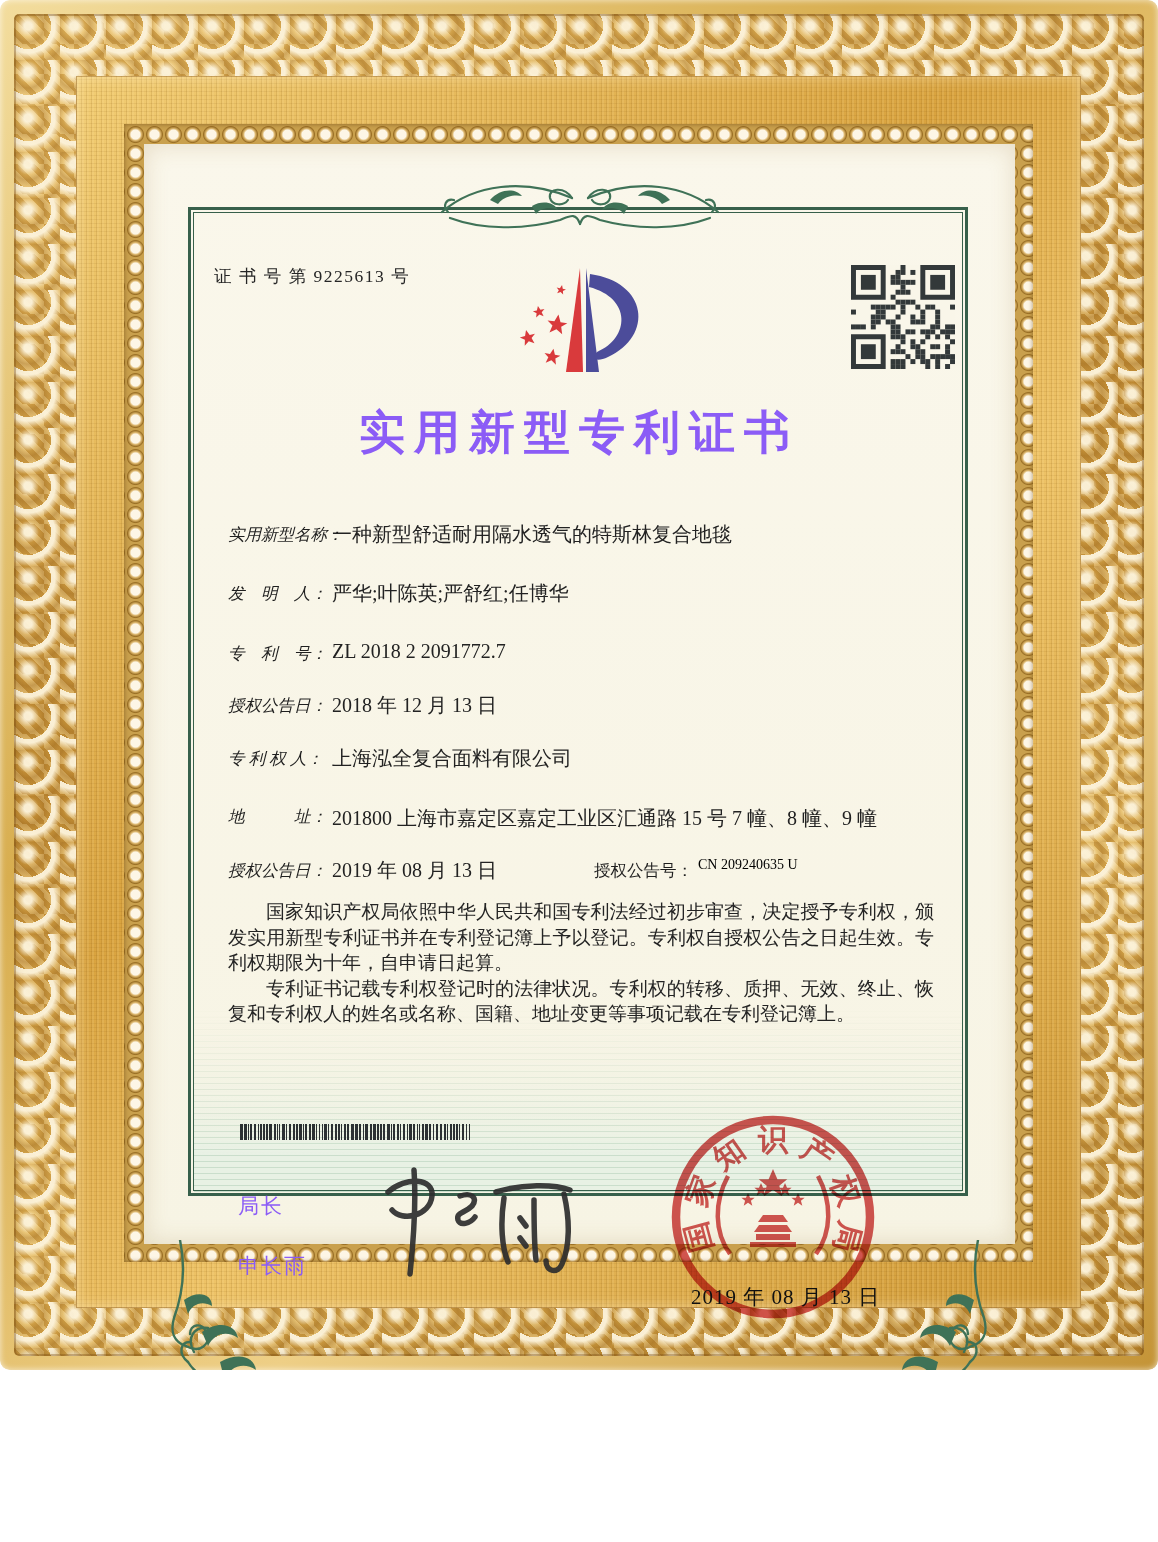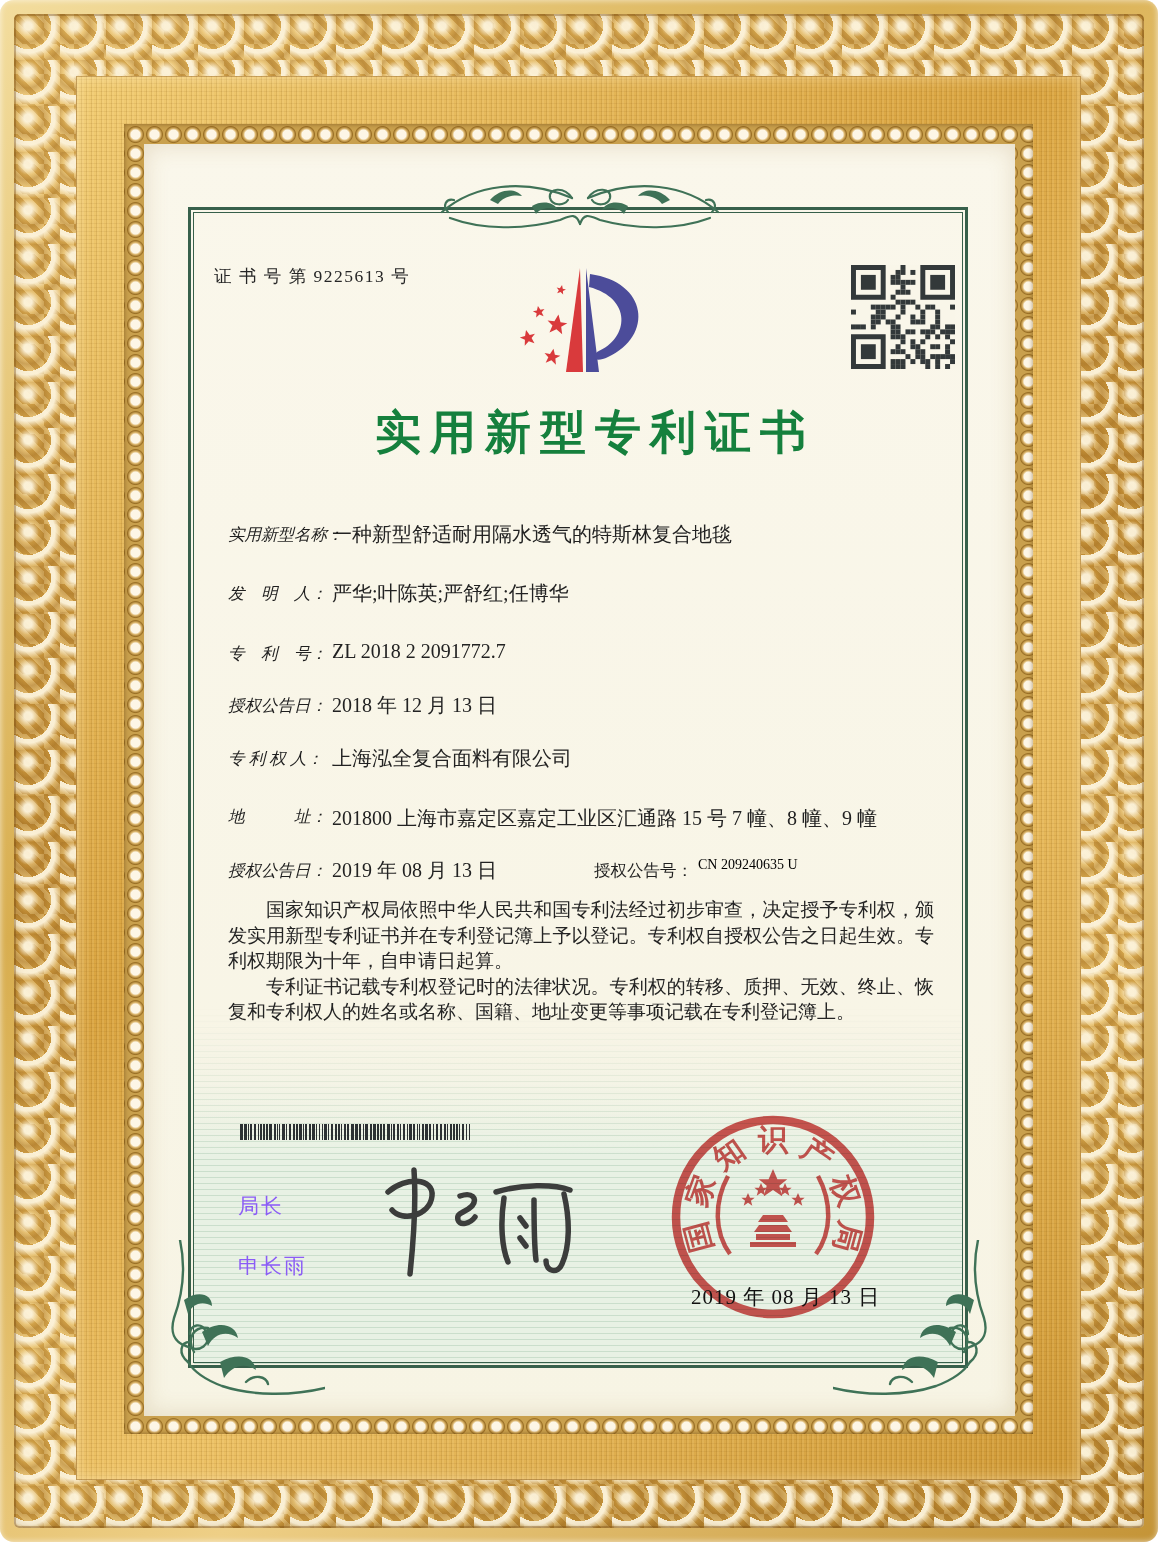--- a/index.html
+++ b/index.html
@@ -1,17 +1,17 @@
 <!DOCTYPE html>
 <html><head>
 <meta charset="utf-8">
 <style>
   html,body{margin:0;padding:0;background:#ffffff;}
-  .stage{position:relative;width:1158px;height:1542px;overflow:hidden;
-         font-family:"Liberation Serif","DejaVu Serif",serif;border-radius:14px;}
+  .stage{position:relative;width:1158px;height:1370px;overflow:hidden;
+         font-family:"Liberation Serif","DejaVu Serif",serif;border-radius:9px;}
 
   
   .band{position:absolute;}
   .band-edge{inset:0;border-radius:10px;
     background:linear-gradient(135deg,#f3dd9e,#d8ae50 35%,#eecf86 65%,#c49437);
     box-shadow:inset 0 0 6px rgba(255,255,255,.7);}
   .band-carved{inset:14px;border-radius:5px;
     background:
       repeating-radial-gradient(circle at 14px 12px, rgba(252,243,219,.95) 0 4px, rgba(252,243,219,0) 11px, rgba(146,95,26,.30) 16px, rgba(146,95,26,0) 23px),
       repeating-linear-gradient(45deg, rgba(255,240,200,.28) 0 6px, rgba(155,100,28,.22) 6px 12px),
@@ -39,32 +39,32 @@
   .watermark{position:absolute;left:194px;top:1005px;right:196px;bottom:178px;
     background:
       repeating-linear-gradient(0deg, rgba(140,182,152,.32) 0 1px, rgba(140,182,152,0) 1px 6px),
       linear-gradient(180deg, rgba(231,240,227,.0), #e8f1e4 150px);
     -webkit-mask-image:linear-gradient(180deg, transparent 0, #000 150px);
     mask-image:linear-gradient(180deg, transparent 0, #000 150px);}
 
   
   .t{position:absolute;color:#262626;}
   .cert-no{left:214px;top:264px;font-size:17.5px;letter-spacing:1.5px;}
-  .title{left:205px;width:780px;top:402px;text-align:center;font-size:46px;
-         font-weight:700;letter-spacing:9px;color:#15803d;}
+  .title{left:189px;width:780px;top:402px;text-align:center;font-size:46px;
+         font-weight:700;letter-spacing:9px;color:#8b5cf6;}
   .row{position:absolute;left:228px;}
   .row .lbl{position:absolute;left:0;top:3px;font-size:16.5px;white-space:nowrap;color:#1f1f1f;font-style:italic;}
   .row .val{position:absolute;left:104px;top:0;font-size:20px;white-space:nowrap;color:#222;}
   .row .val.wrap{white-space:normal;width:616px;line-height:31px;}
   .r1{top:521px;} .r2{top:580px;} .r3{top:640px;} .r4{top:692px;} .r5{top:745px;}
   .r6{top:803px;} .r7{top:857px;}
   .r7 .lbl2{position:absolute;left:366px;top:3px;font-size:16.5px;white-space:nowrap;color:#1f1f1f;}
   .r7 .val2{position:absolute;left:470px;top:0;font-size:14px;white-space:nowrap;}
   .paras{position:absolute;left:228px;top:899px;width:706px;font-size:19px;
-         line-height:25.5px;text-align:justify;color:#242424;font-family:Liberation Mono, monospace;}
+         line-height:25.5px;text-align:justify;color:#242424;}
   .paras p{margin:0;text-indent:2em;}
   .director{left:238px;font-size:21px;letter-spacing:2px;color:#8b5cf6;}
   .d1{top:1192px;} .d2{top:1230px;margin-top:22px;}
   .seal-date{left:691px;top:1283px;font-size:21px;color:#101010;letter-spacing:1px;z-index:8;}
   .page-num{left:189px;width:780px;top:1331px;text-align:center;font-size:17px;color:#2a2a2a;}
   .back-note{left:0;width:1158px;top:1381px;text-align:center;font-size:19px;
              letter-spacing:3px;color:#2a2a2a;}
 
   
   .gfx{position:absolute;}

